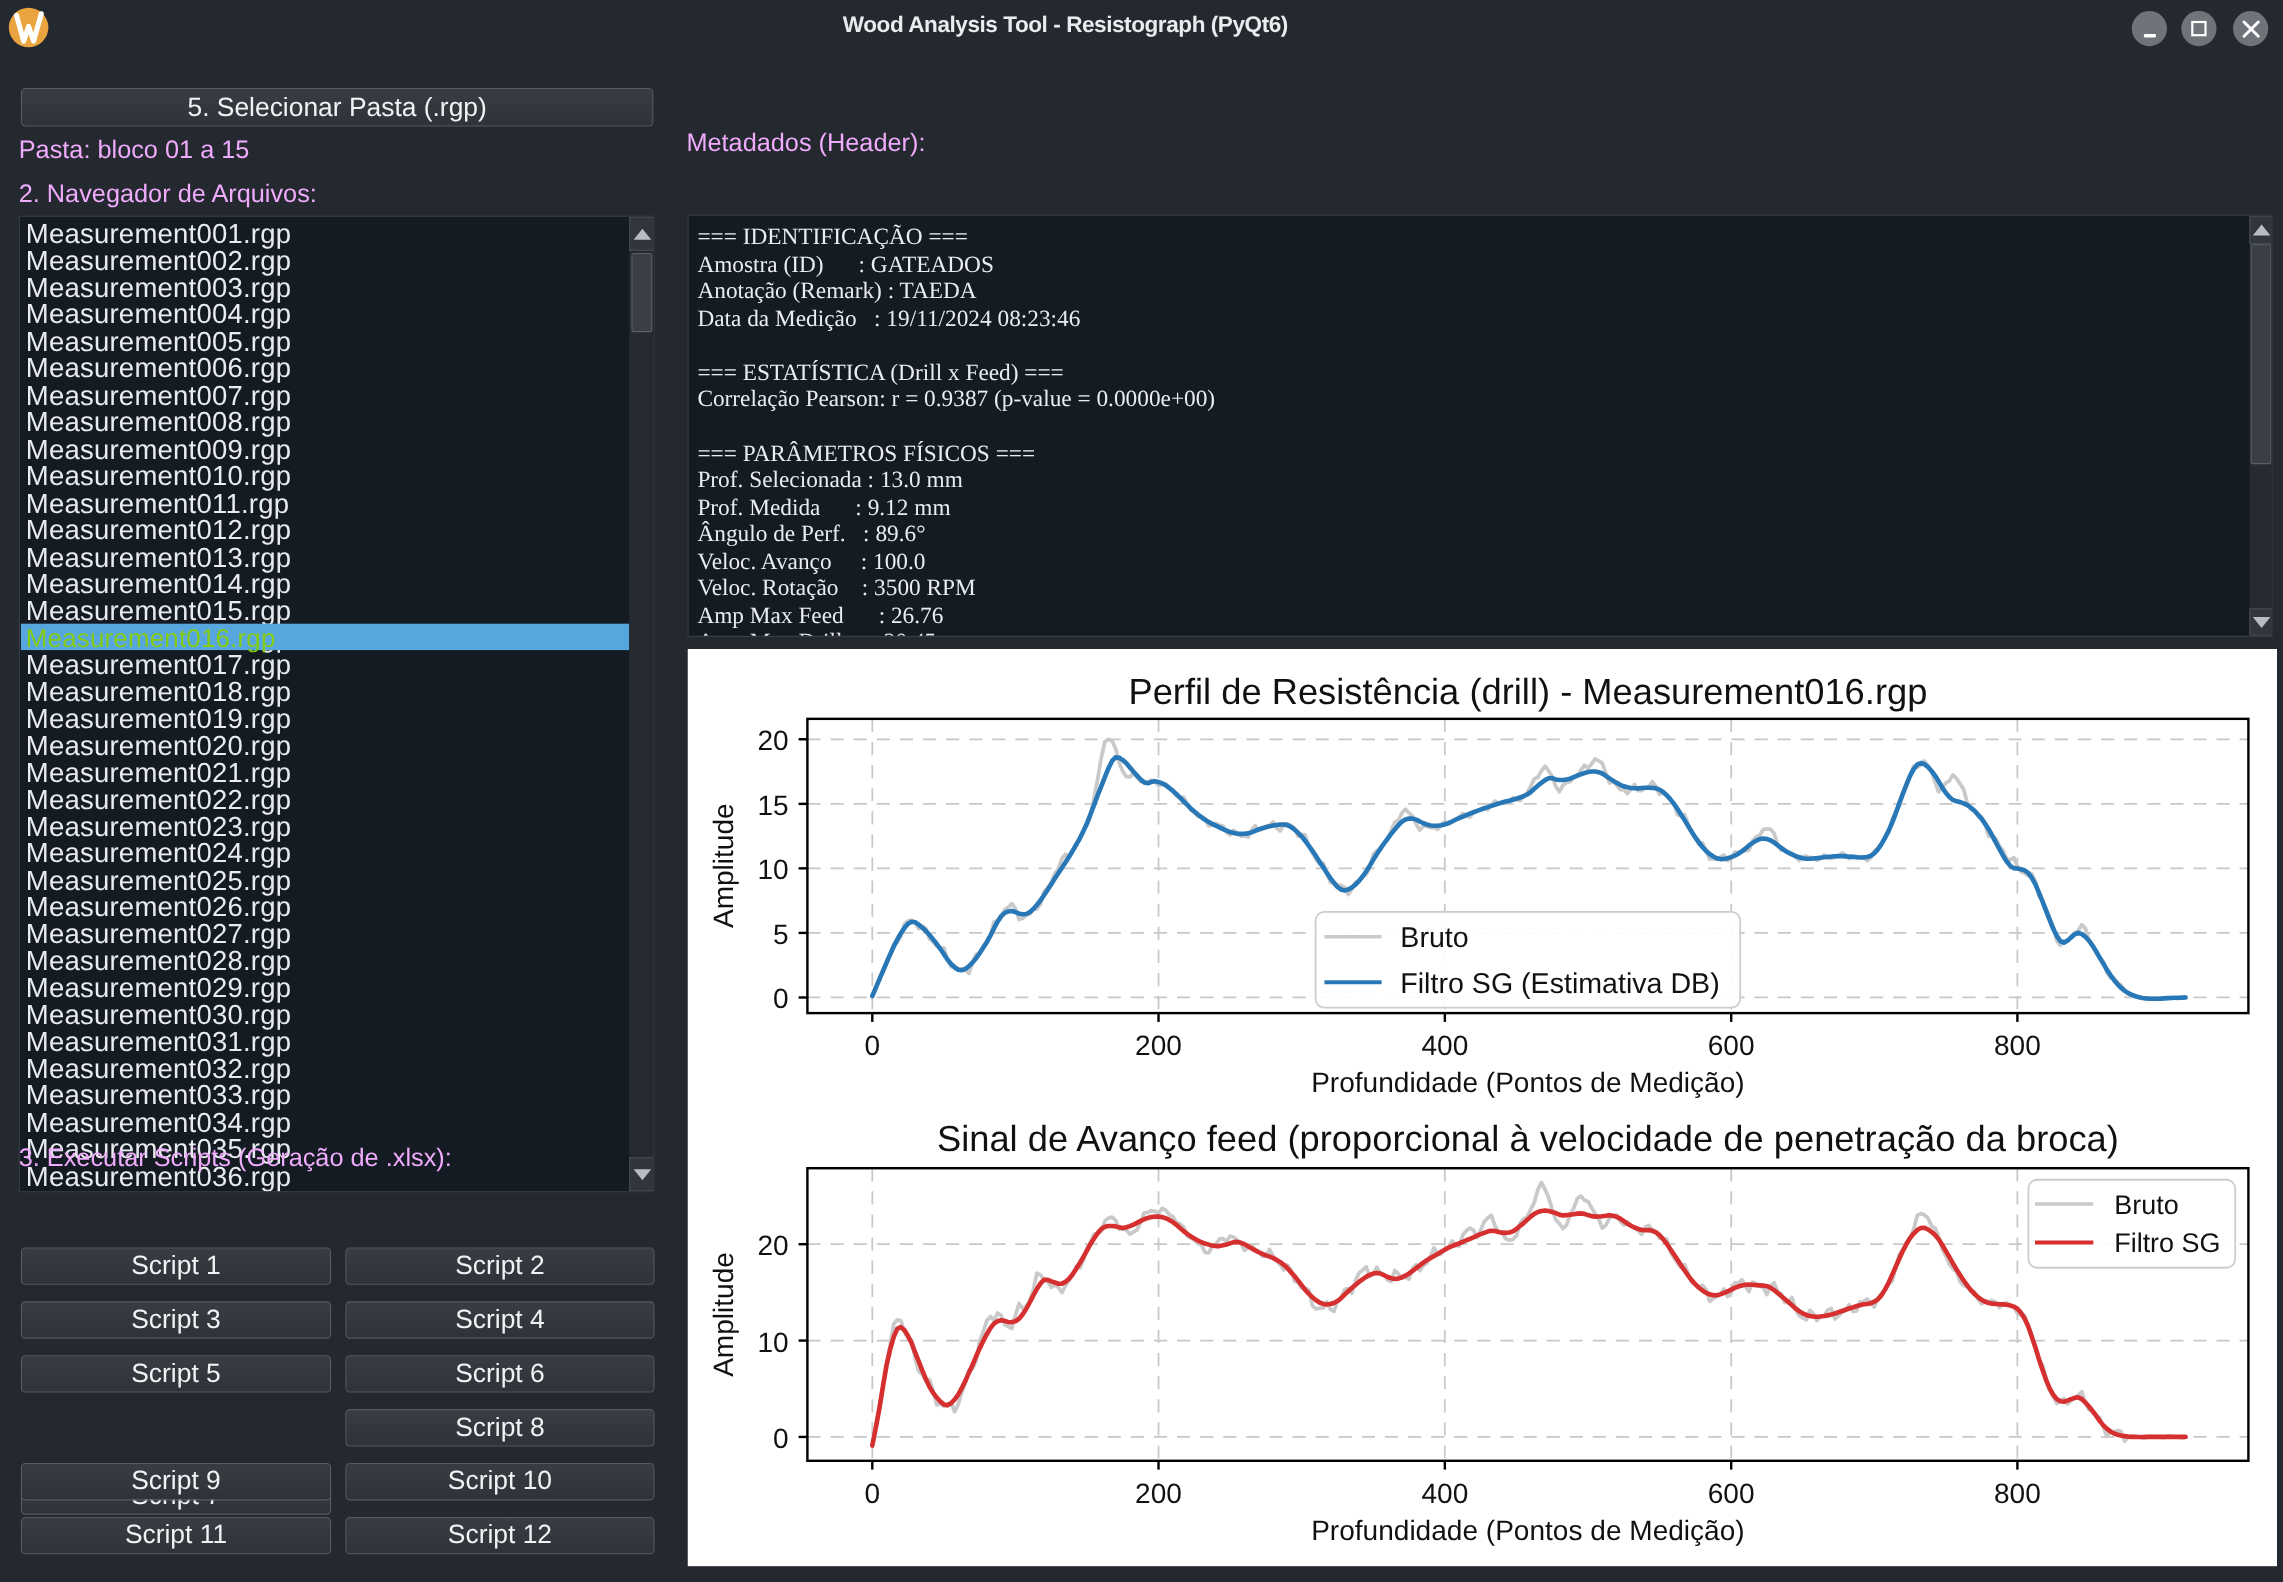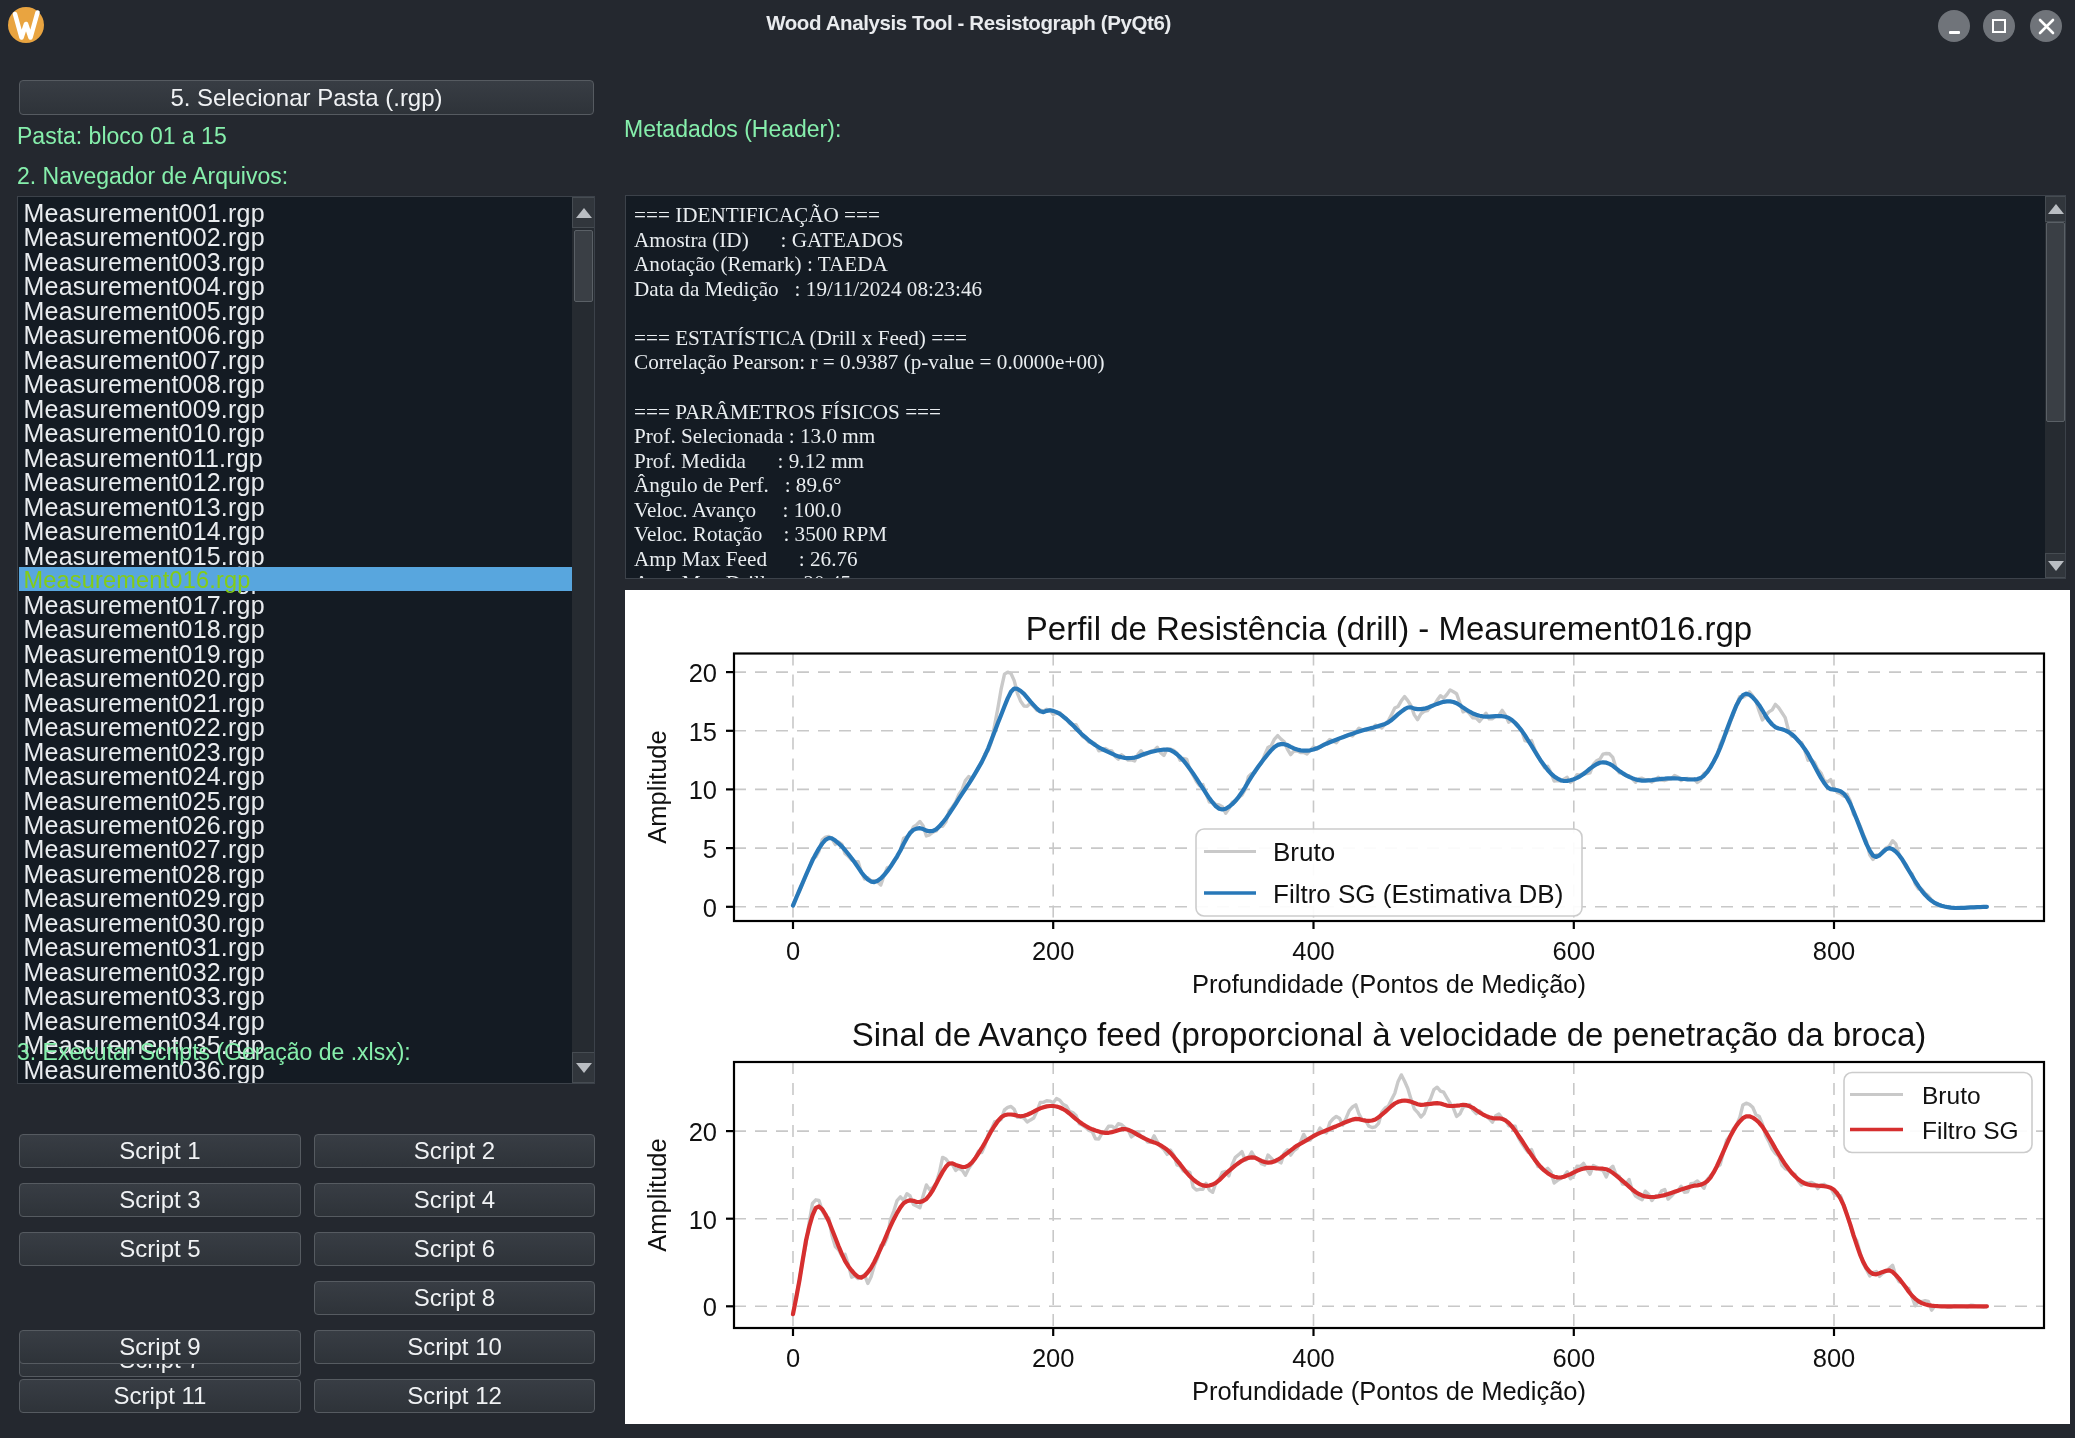--- a/index.html
+++ b/index.html
@@ -1,18 +1,18 @@
 <!DOCTYPE html>
 <html><head><meta charset="utf-8">
 <style>
 * { margin:0; padding:0; box-sizing:border-box; }
 html,body { width:2075px; height:1438px; background:#24282f; overflow:hidden;
   font-family:"Liberation Sans", sans-serif; }
 .abs { position:absolute; }
-.lbl { position:absolute; color:#86efac; font-size:23px; line-height:28px; white-space:nowrap; }
+.lbl { position:absolute; color:#f0abfc; font-size:23px; line-height:28px; white-space:nowrap; }
 .btn { position:absolute; background:linear-gradient(#383d44,#2e3339);
   border:1px solid #565b61; border-radius:4px; color:#f0f2f4; font-size:24px;
   display:flex; align-items:center; justify-content:center; white-space:nowrap; }
 .box { position:absolute; background:#141b23; border:1px solid #3c424a; }
 .sb { position:absolute; background:#262b31; }
 .sbtn { position:absolute; background:#31363c; border:1px solid #464c52; display:flex; align-items:center; justify-content:center; }
 .thumb { position:absolute; background:#3a3f45; border:1px solid #5a6066; border-radius:2px; }
 .tri-up { width:0; height:0; border-left:8px solid transparent; border-right:8px solid transparent; border-bottom:10px solid #b9bdc2; }
 .tri-dn { width:0; height:0; border-left:8px solid transparent; border-right:8px solid transparent; border-top:10px solid #b9bdc2; }
 .fig { position:absolute; left:625px; top:590px; }

